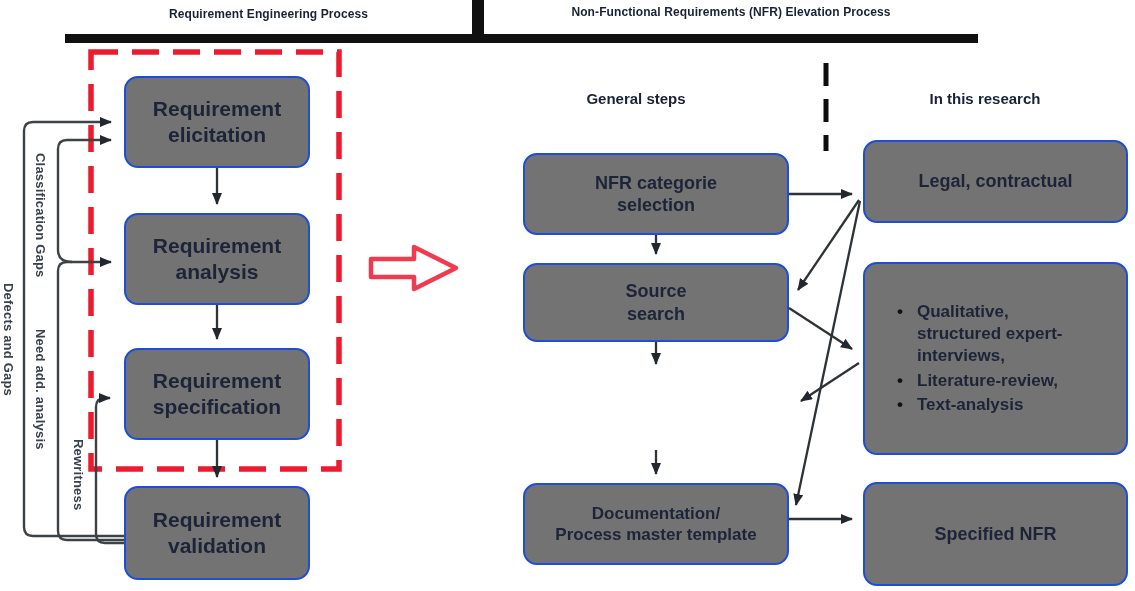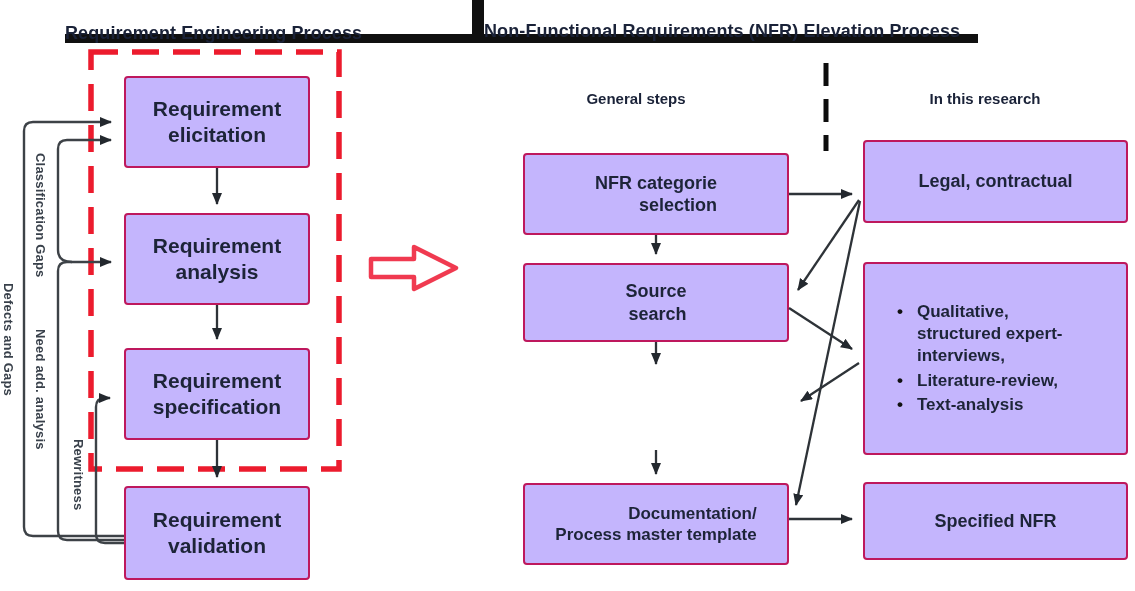--- a/index.html
+++ b/index.html
@@ -2,34 +2,34 @@
 <html><head>
 <meta charset="utf-8">
 <style>
   html,body{margin:0;padding:0;background:#fff;}
   #stage{
     position:relative;width:1135px;height:591px;background:#fff;overflow:hidden;
     font-family:"Liberation Sans",sans-serif;color:#1d2438;
   }
   .bar{position:absolute;background:#101010;}
   .panel-title{
-    position:absolute;font-size:18px;font-weight:bold;color:#1a2238;
-    text-align:left;letter-spacing:.1px;margin-top:16px;
+    position:absolute;font-size:12px;font-weight:bold;color:#1a2238;
+    text-align:center;letter-spacing:.1px;
   }
   .col-header{
     position:absolute;font-size:15px;font-weight:bold;color:#1a2238;text-align:center;
   }
   .box{
-    position:absolute;background:#c4b5fd;border:2px solid #be185d;border-radius:4px;
+    position:absolute;background:#737373;border:2px solid #1d4ed8;border-radius:14px;
     display:flex;align-items:center;justify-content:center;text-align:center;
     font-weight:bold;color:#1d2438;white-space:pre-line;line-height:1.25;
     box-sizing:border-box;z-index:2;
   }
   .re-box{left:124px;width:186px;font-size:21px;}
-  .nfr-box{left:523px;width:266px;font-size:18px;text-align:right;}
+  .nfr-box{left:523px;width:266px;font-size:18px;}
   .res-box{left:863px;width:265px;font-size:18px;}
   .methods{
     flex-direction:column;align-items:stretch;justify-content:center;
     text-align:left;font-size:17px;padding:6px 10px 6px 18px;
   }
   .bullet-item{display:flex;margin:1px 0;}
   .dot{width:34px;flex:0 0 34px;text-align:center;font-size:17px;line-height:1.3;color:#111;}
   .bullet-text{white-space:pre-line;line-height:1.3;}
   .vlabel{
     position:absolute;writing-mode:vertical-rl;font-size:13px;font-weight:bold;
@@ -79,21 +79,21 @@
     <div class="bullet-item">
       <span class="dot">•</span>
       <span class="bullet-text">Literature-review,</span>
     </div>
     <div class="bullet-item">
       <span class="dot">•</span>
       <span class="bullet-text">Text-analysis</span>
     </div>
   </div>
 
-  <div class="box res-box" style="top:482px;height:78px;">Specified NFR</div>
+  <div class="box res-box" style="top:482px;height:104px;">Specified NFR</div>
 
   <div class="vlabel" style="left:0px;top:265px;width:17px;height:150px;">Defects and Gaps</div>
   <div class="vlabel" style="left:31px;top:138px;width:18px;height:155px;">Classification Gaps</div>
   <div class="vlabel" style="left:31px;top:310px;width:18px;height:158px;">Need add. analysis</div>
   <div class="vlabel" style="left:69px;top:422px;width:18px;height:105px;">Rewritness</div>
 
   <svg class="overlay" width="1135" height="591" viewBox="0 0 1135 591">
     <defs>
       <marker id="ah" markerUnits="userSpaceOnUse" markerWidth="13" markerHeight="11" refX="11" refY="5" orient="auto">
         <path d="M0,0 L12,5 L0,10 Z" fill="#23282e"></path>

